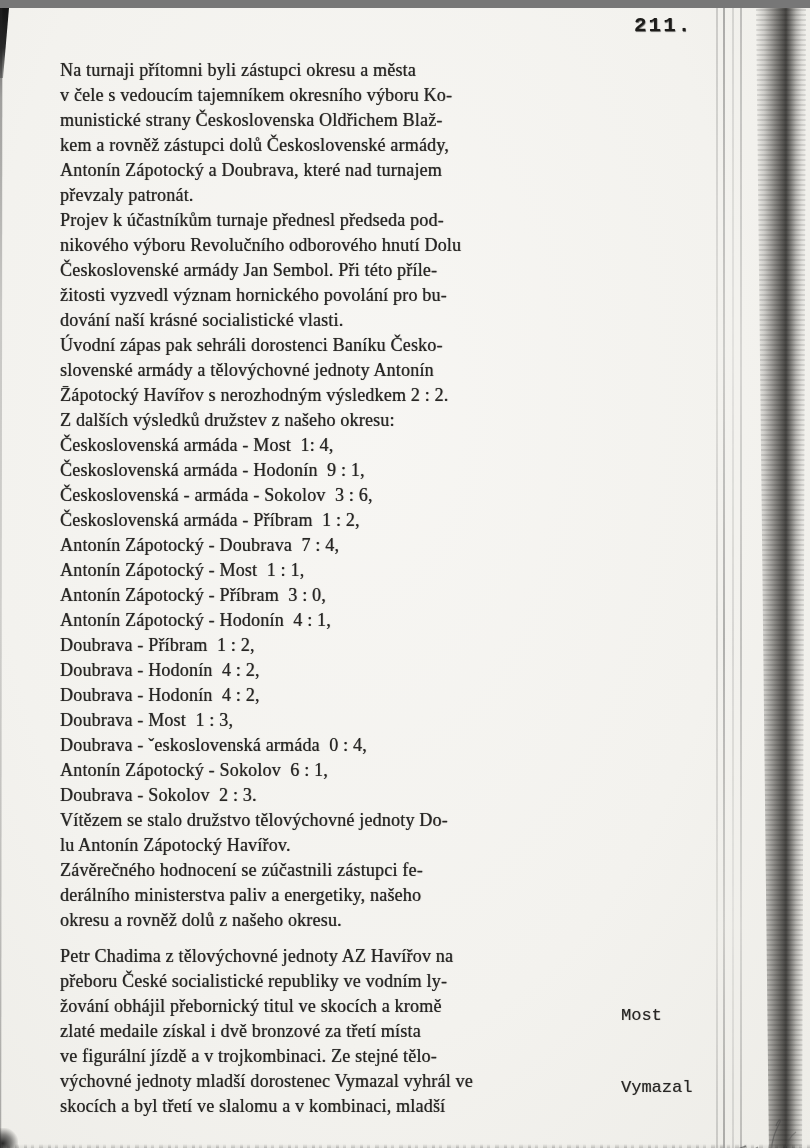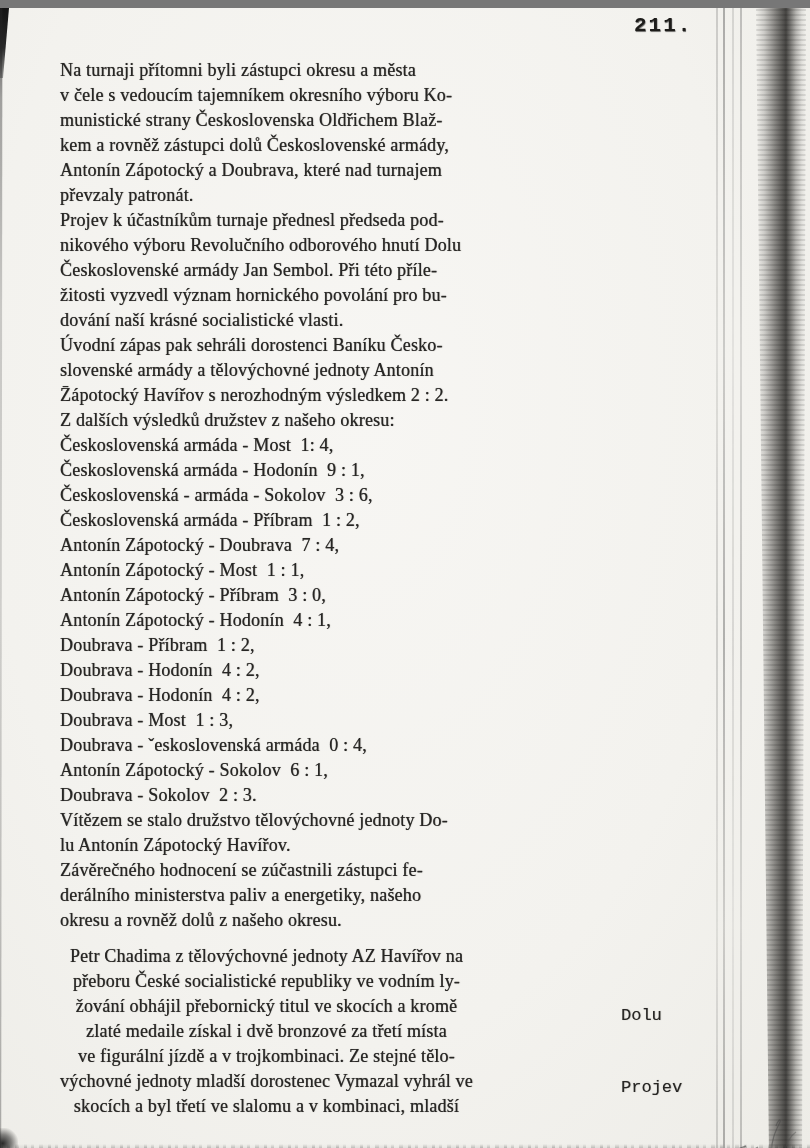--- a/index.html
+++ b/index.html
@@ -19,21 +19,21 @@
   .text-block {
     position:absolute;
     left:60px; top:50px;
     font-size:18px;
     line-height:25px;
     letter-spacing:0.2px;
     white-space:pre;
     text-shadow:0.4px 0.4px 0.8px rgba(35,33,30,0.55), -0.2px 0 0.5px rgba(35,33,30,0.3);
     font-family:Liberation Serif, serif;
   }
-  .footer-block { top:936px;text-align:center; }
+  .footer-block { top:936px; }
   .line { height:25px; }
 
   .page-number {
     position:absolute;
     left:634px; top:6px;
     font-size:21px;
     font-weight:bold;
     letter-spacing:2px;
     color:#1d1c1a;
     text-shadow:0.5px 0.5px 0.8px rgba(20,20,20,0.6);
@@ -105,22 +105,22 @@
 
 <div class="page">
 
   <div class="page-number">211.</div>
 
   <div class="text-block"><div class="line">Na turnaji přítomni byli zástupci okresu a města</div><div class="line">v čele s vedoucím tajemníkem okresního výboru Ko-</div><div class="line">munistické strany Československa Oldřichem Blaž-</div><div class="line">kem a rovněž zástupci dolů Československé armády,</div><div class="line">Antonín Zápotocký a Doubrava, které nad turnajem</div><div class="line">převzaly patronát.</div><div class="line">Projev k účastníkům turnaje přednesl předseda pod-</div><div class="line">nikového výboru Revolučního odborového hnutí Dolu</div><div class="line">Československé armády Jan Sembol. Při této příle-</div><div class="line">žitosti vyzvedl význam hornického povolání pro bu-</div><div class="line">dování naší krásné socialistické vlasti.</div><div class="line">Úvodní zápas pak sehráli dorostenci Baníku Česko-</div><div class="line">slovenské armády a tělovýchovné jednoty Antonín</div><div class="line">Z̄ápotocký Havířov s nerozhodným výsledkem 2 : 2.</div><div class="line">Z dalších výsledků družstev z našeho okresu:</div><div class="line">Československá armáda - Most  1: 4,</div><div class="line">Československá armáda - Hodonín  9 : 1,</div><div class="line">Československá - armáda - Sokolov  3 : 6,</div><div class="line">Československá armáda - Příbram  1 : 2,</div><div class="line">Antonín Zápotocký - Doubrava  7 : 4,</div><div class="line">Antonín Zápotocký - Most  1 : 1,</div><div class="line">Antonín Zápotocký - Příbram  3 : 0,</div><div class="line">Antonín Zápotocký - Hodonín  4 : 1,</div><div class="line">Doubrava - Příbram  1 : 2,</div><div class="line">Doubrava - Hodonín  4 : 2,</div><div class="line">Doubrava - Hodonín  4 : 2,</div><div class="line">Doubrava - Most  1 : 3,</div><div class="line">Doubrava - ˇeskoslovenská armáda  0 : 4,</div><div class="line">Antonín Zápotocký - Sokolov  6 : 1,</div><div class="line">Doubrava - Sokolov  2 : 3.</div><div class="line">Vítězem se stalo družstvo tělovýchovné jednoty Do-</div><div class="line">lu Antonín Zápotocký Havířov.</div><div class="line">Závěrečného hodnocení se zúčastnili zástupci fe-</div><div class="line">derálního ministerstva paliv a energetiky, našeho</div><div class="line">okresu a rovněž dolů z našeho okresu.</div></div>
 
   <div class="text-block footer-block"><div class="line">Petr Chadima z tělovýchovné jednoty AZ Havířov na</div><div class="line">přeboru České socialistické republiky ve vodním ly-</div><div class="line">žování obhájil přebornický titul ve skocích a kromě</div><div class="line">zlaté medaile získal i dvě bronzové za třetí místa</div><div class="line">ve figurální jízdě a v trojkombinaci. Ze stejné tělo-</div><div class="line">výchovné jednoty mladší dorostenec Vymazal vyhrál ve</div><div class="line">skocích a byl třetí ve slalomu a v kombinaci, mladší</div></div>
 
   <div class="margin-note">
-    <div>Dolu</div>
-    <div>Projev</div>
+    <div>Most</div>
+    <div>Vymazal</div>
   </div>
 
   <div class="edge-left-wedge"></div>
   <div class="edge-left-line"></div>
   <div class="scratch-lines"></div>
   <div class="right-band"></div>
   <div class="bottom-band"></div>
   <div class="blob-bottom-left"></div>
 
   <svg class="scribble" width="72" height="44" viewBox="0 0 72 44">

